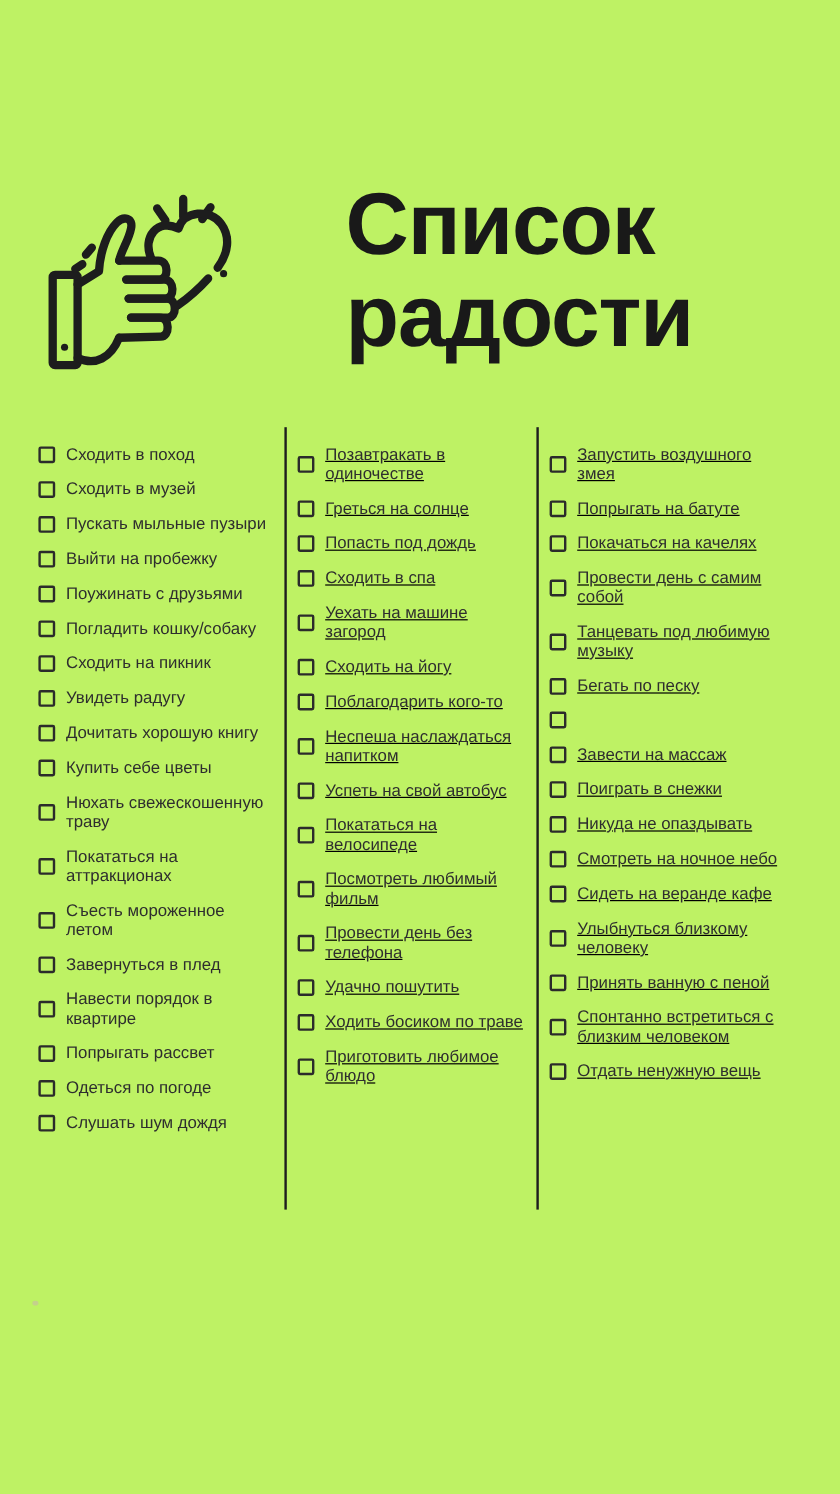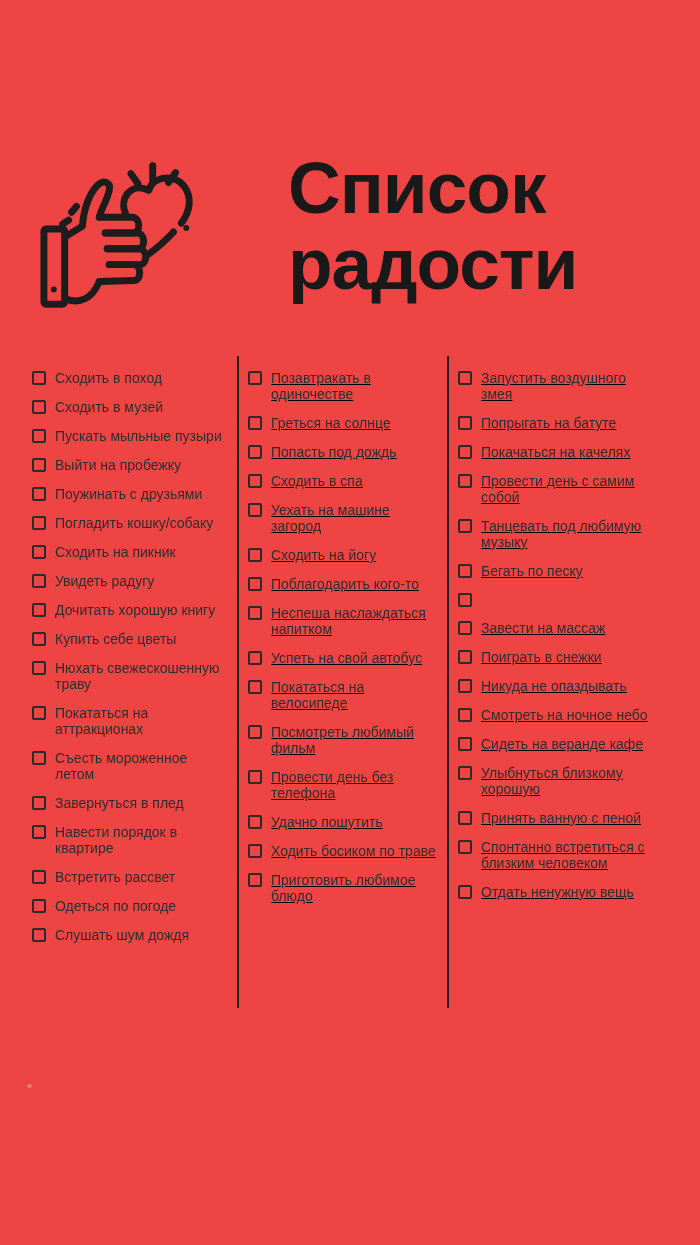--- a/index.html
+++ b/index.html
@@ -3,21 +3,21 @@
 <meta charset="utf-8">
 <style>
   * { margin: 0; padding: 0; box-sizing: border-box; }
   html, body { width: 700px; }
   body { font-family: "Liberation Sans", "DejaVu Sans", sans-serif; }
 
   .page {
     position: relative;
     width: 700px;
     height: 1245px;
-    background: #ef4444;
+    background: #bef264;
     overflow: hidden;
   }
 
   
   .header {
     display: flex;
     align-items: flex-start;
     margin: 148px 0 0 36px;
   }
   .logo {
@@ -48,21 +48,21 @@
   .col-2, .col-3 { width: 208px; padding-left: 9px; text-decoration: underline; }
   .divider {
     width: 2px;
     height: 652px;
     background: #1e1e1e;
     flex-shrink: 0;
   }
 
   .check-item {
     display: flex;
-    align-items: flex-start;
+    align-items: center;
     margin-bottom: 13px;
   }
   .checkbox {
     width: 14px;
     height: 14px;
     border: 2px solid #2b2b2b;
     border-radius: 2px;
     background: transparent;
     flex-shrink: 0;
     margin-top: 1px;
@@ -188,21 +188,21 @@
     <span class="checkbox"></span>
     <span class="check-label">Завернуться в плед</span>
   </div>
         <div class="check-item">
     <span class="checkbox"></span>
     <span class="check-label">Навести порядок в
 квартире</span>
   </div>
         <div class="check-item">
     <span class="checkbox"></span>
-    <span class="check-label">Встретить рассвет</span>
+    <span class="check-label">Попрыгать рассвет</span>
   </div>
         <div class="check-item">
     <span class="checkbox"></span>
     <span class="check-label">Одеться по погоде</span>
   </div>
         <div class="check-item">
     <span class="checkbox"></span>
     <span class="check-label">Слушать шум дождя</span>
   </div>
       </div>
@@ -324,21 +324,21 @@
     <span class="checkbox"></span>
     <span class="check-label">Смотреть на ночное небо</span>
   </div>
         <div class="check-item">
     <span class="checkbox"></span>
     <span class="check-label">Сидеть на веранде кафе</span>
   </div>
         <div class="check-item">
     <span class="checkbox"></span>
     <span class="check-label">Улыбнуться близкому
-хорошую</span>
+человеку</span>
   </div>
         <div class="check-item">
     <span class="checkbox"></span>
     <span class="check-label">Принять ванную с пеной</span>
   </div>
         <div class="check-item">
     <span class="checkbox"></span>
     <span class="check-label">Спонтанно встретиться с
 близким человеком</span>
   </div>

